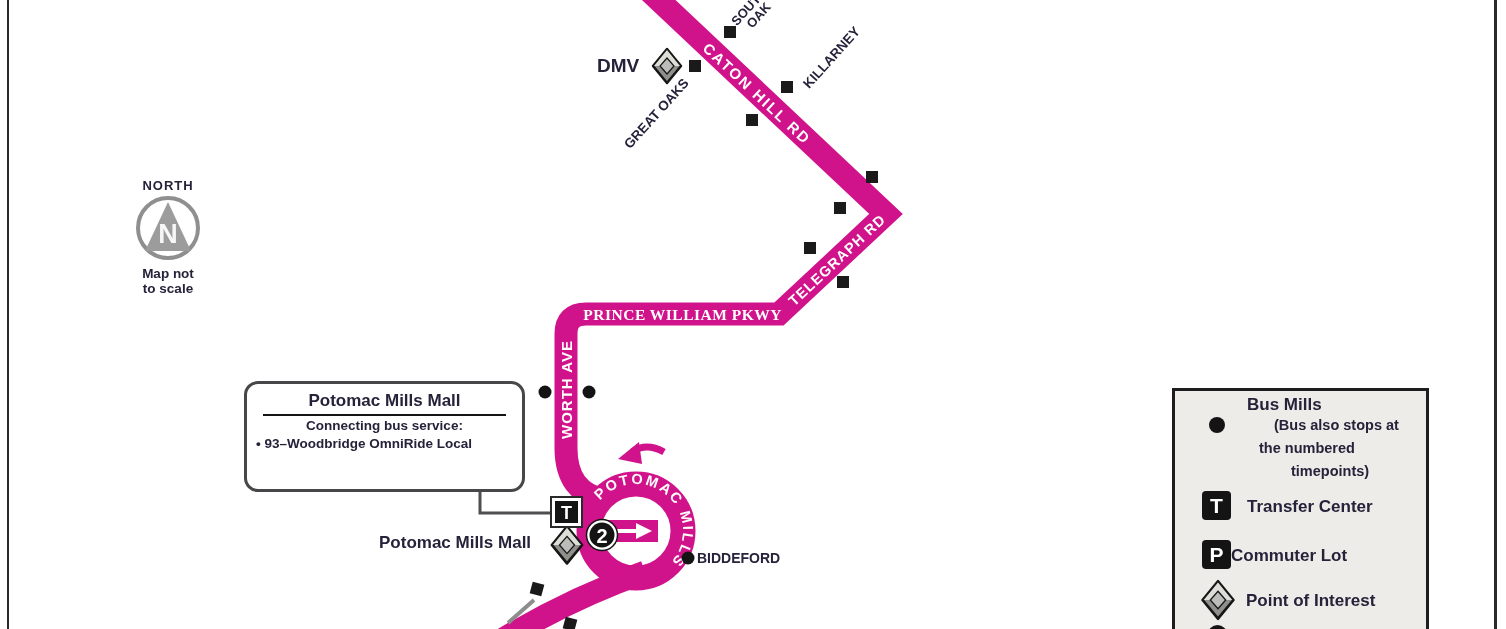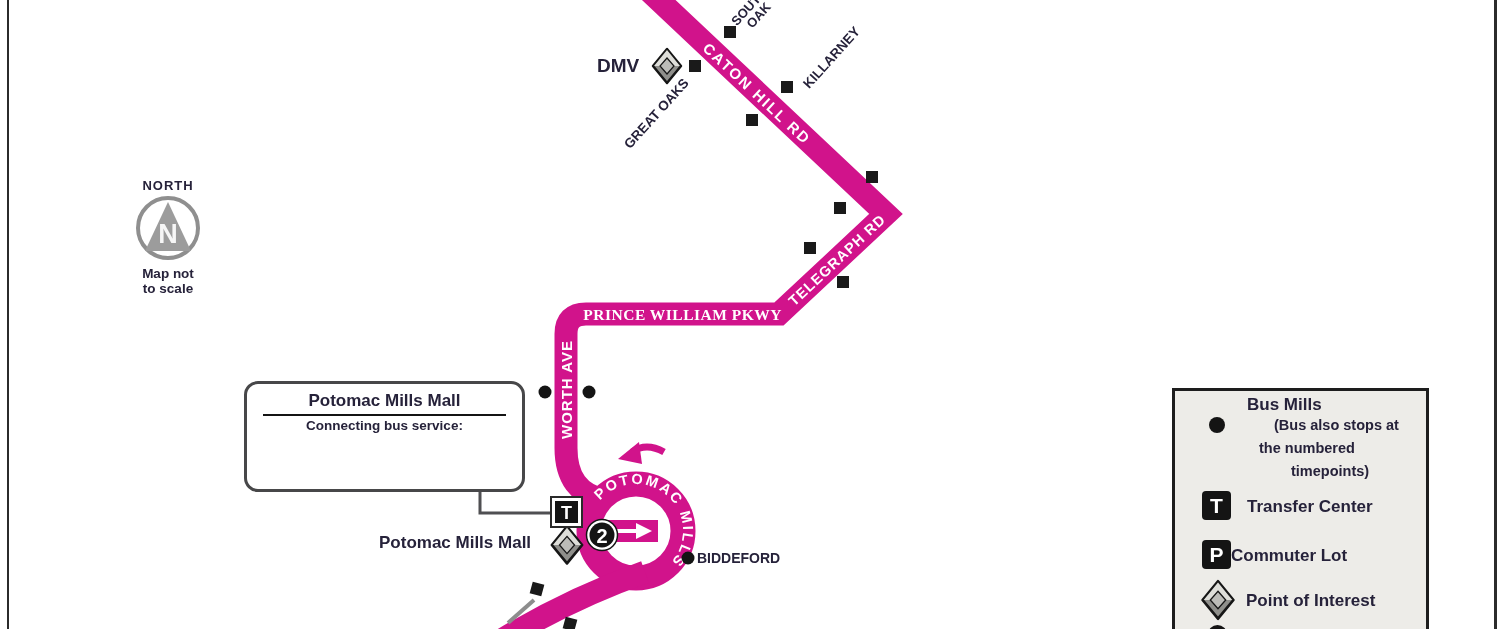--- a/index.html
+++ b/index.html
@@ -132,20 +132,21 @@
       <div class="nLetter">N</div>
     </div>
     <div class="note">Map not</div>
     <div class="note">to scale</div>
   </div>
 
   <div class="callout">
     <div class="t">Potomac Mills Mall</div>
     <div class="rule"></div>
     <div class="s">Connecting bus service:</div>
+    <div class="b">• 93–Woodbridge OmniRide Local</div>
   </div>
 
   <div class="legend">
     <div class="dotsym" style="left:34px;top:26px;"></div>
     <div class="item" style="left:72px;top:4px;">Bus Mills</div>
     <div class="sub" style="left:55px;top:26px;margin-left:44px;">(Bus also stops at</div>
     <div class="sub" style="left:84px;top:49px;">the numbered</div>
     <div class="sub" style="left:72px;top:72px;margin-left:44px;">timepoints)</div>
 
     <div class="sqico" style="left:27px;top:100px;">T</div>

